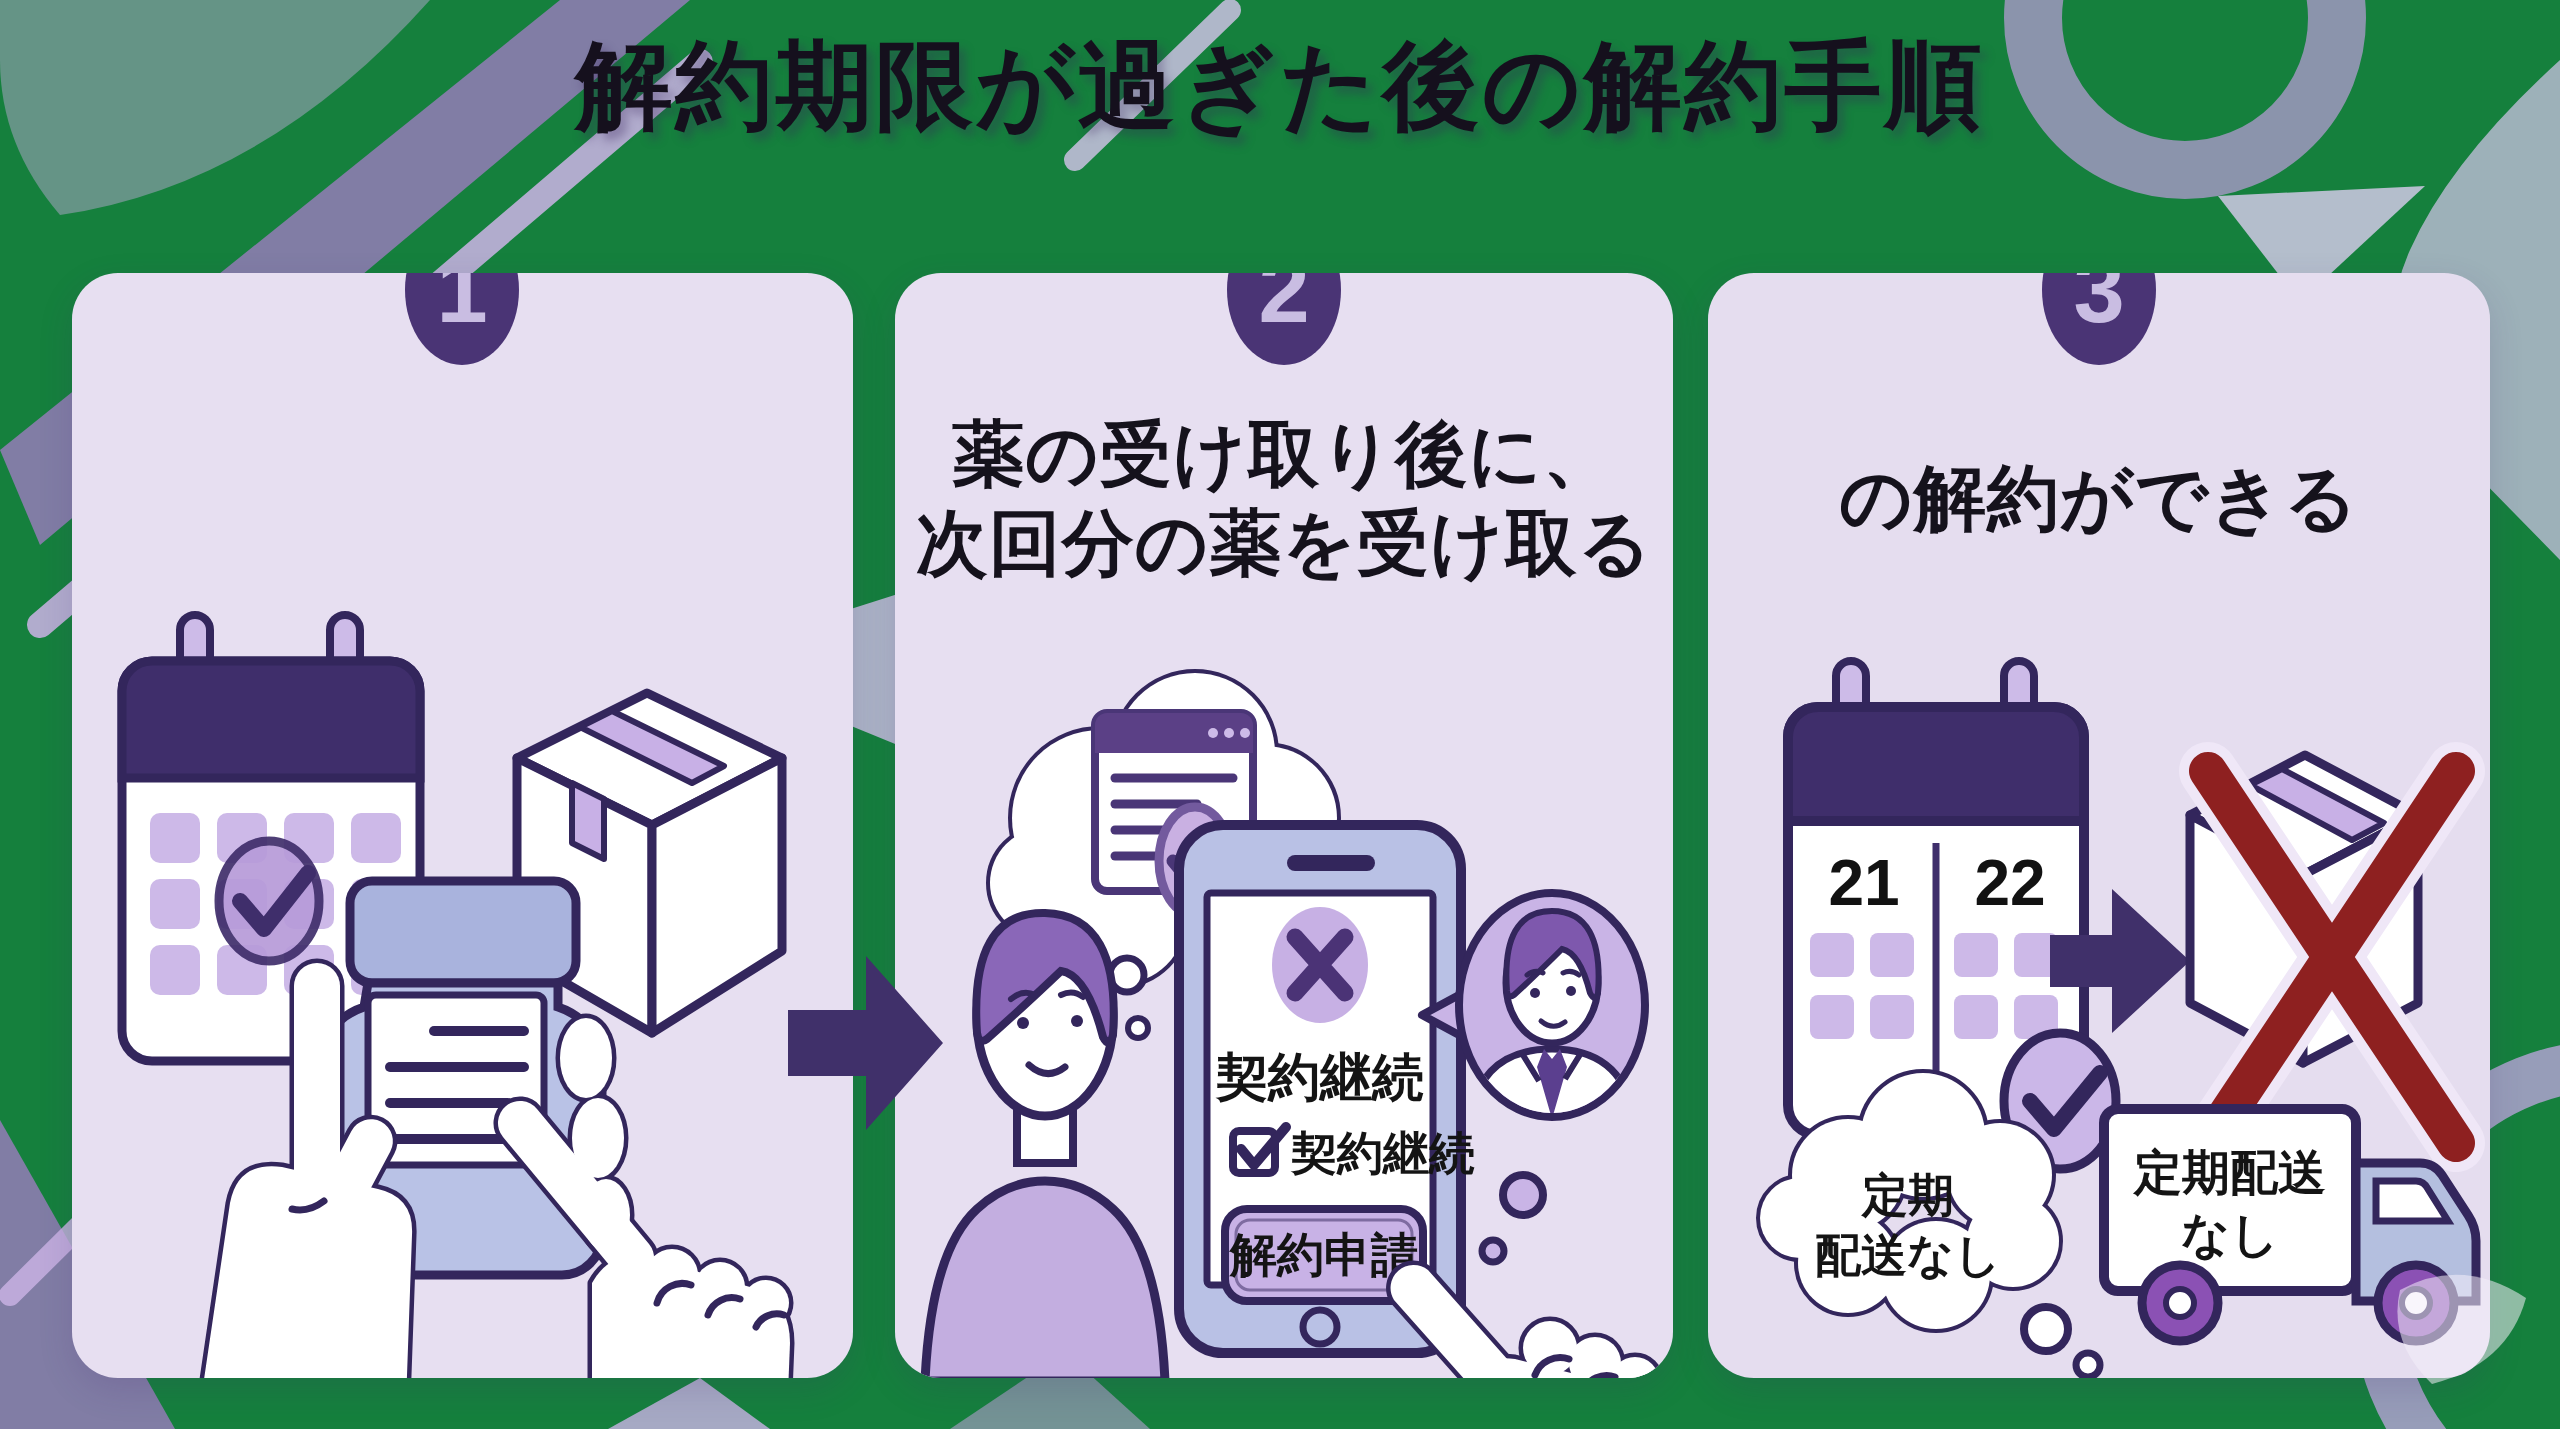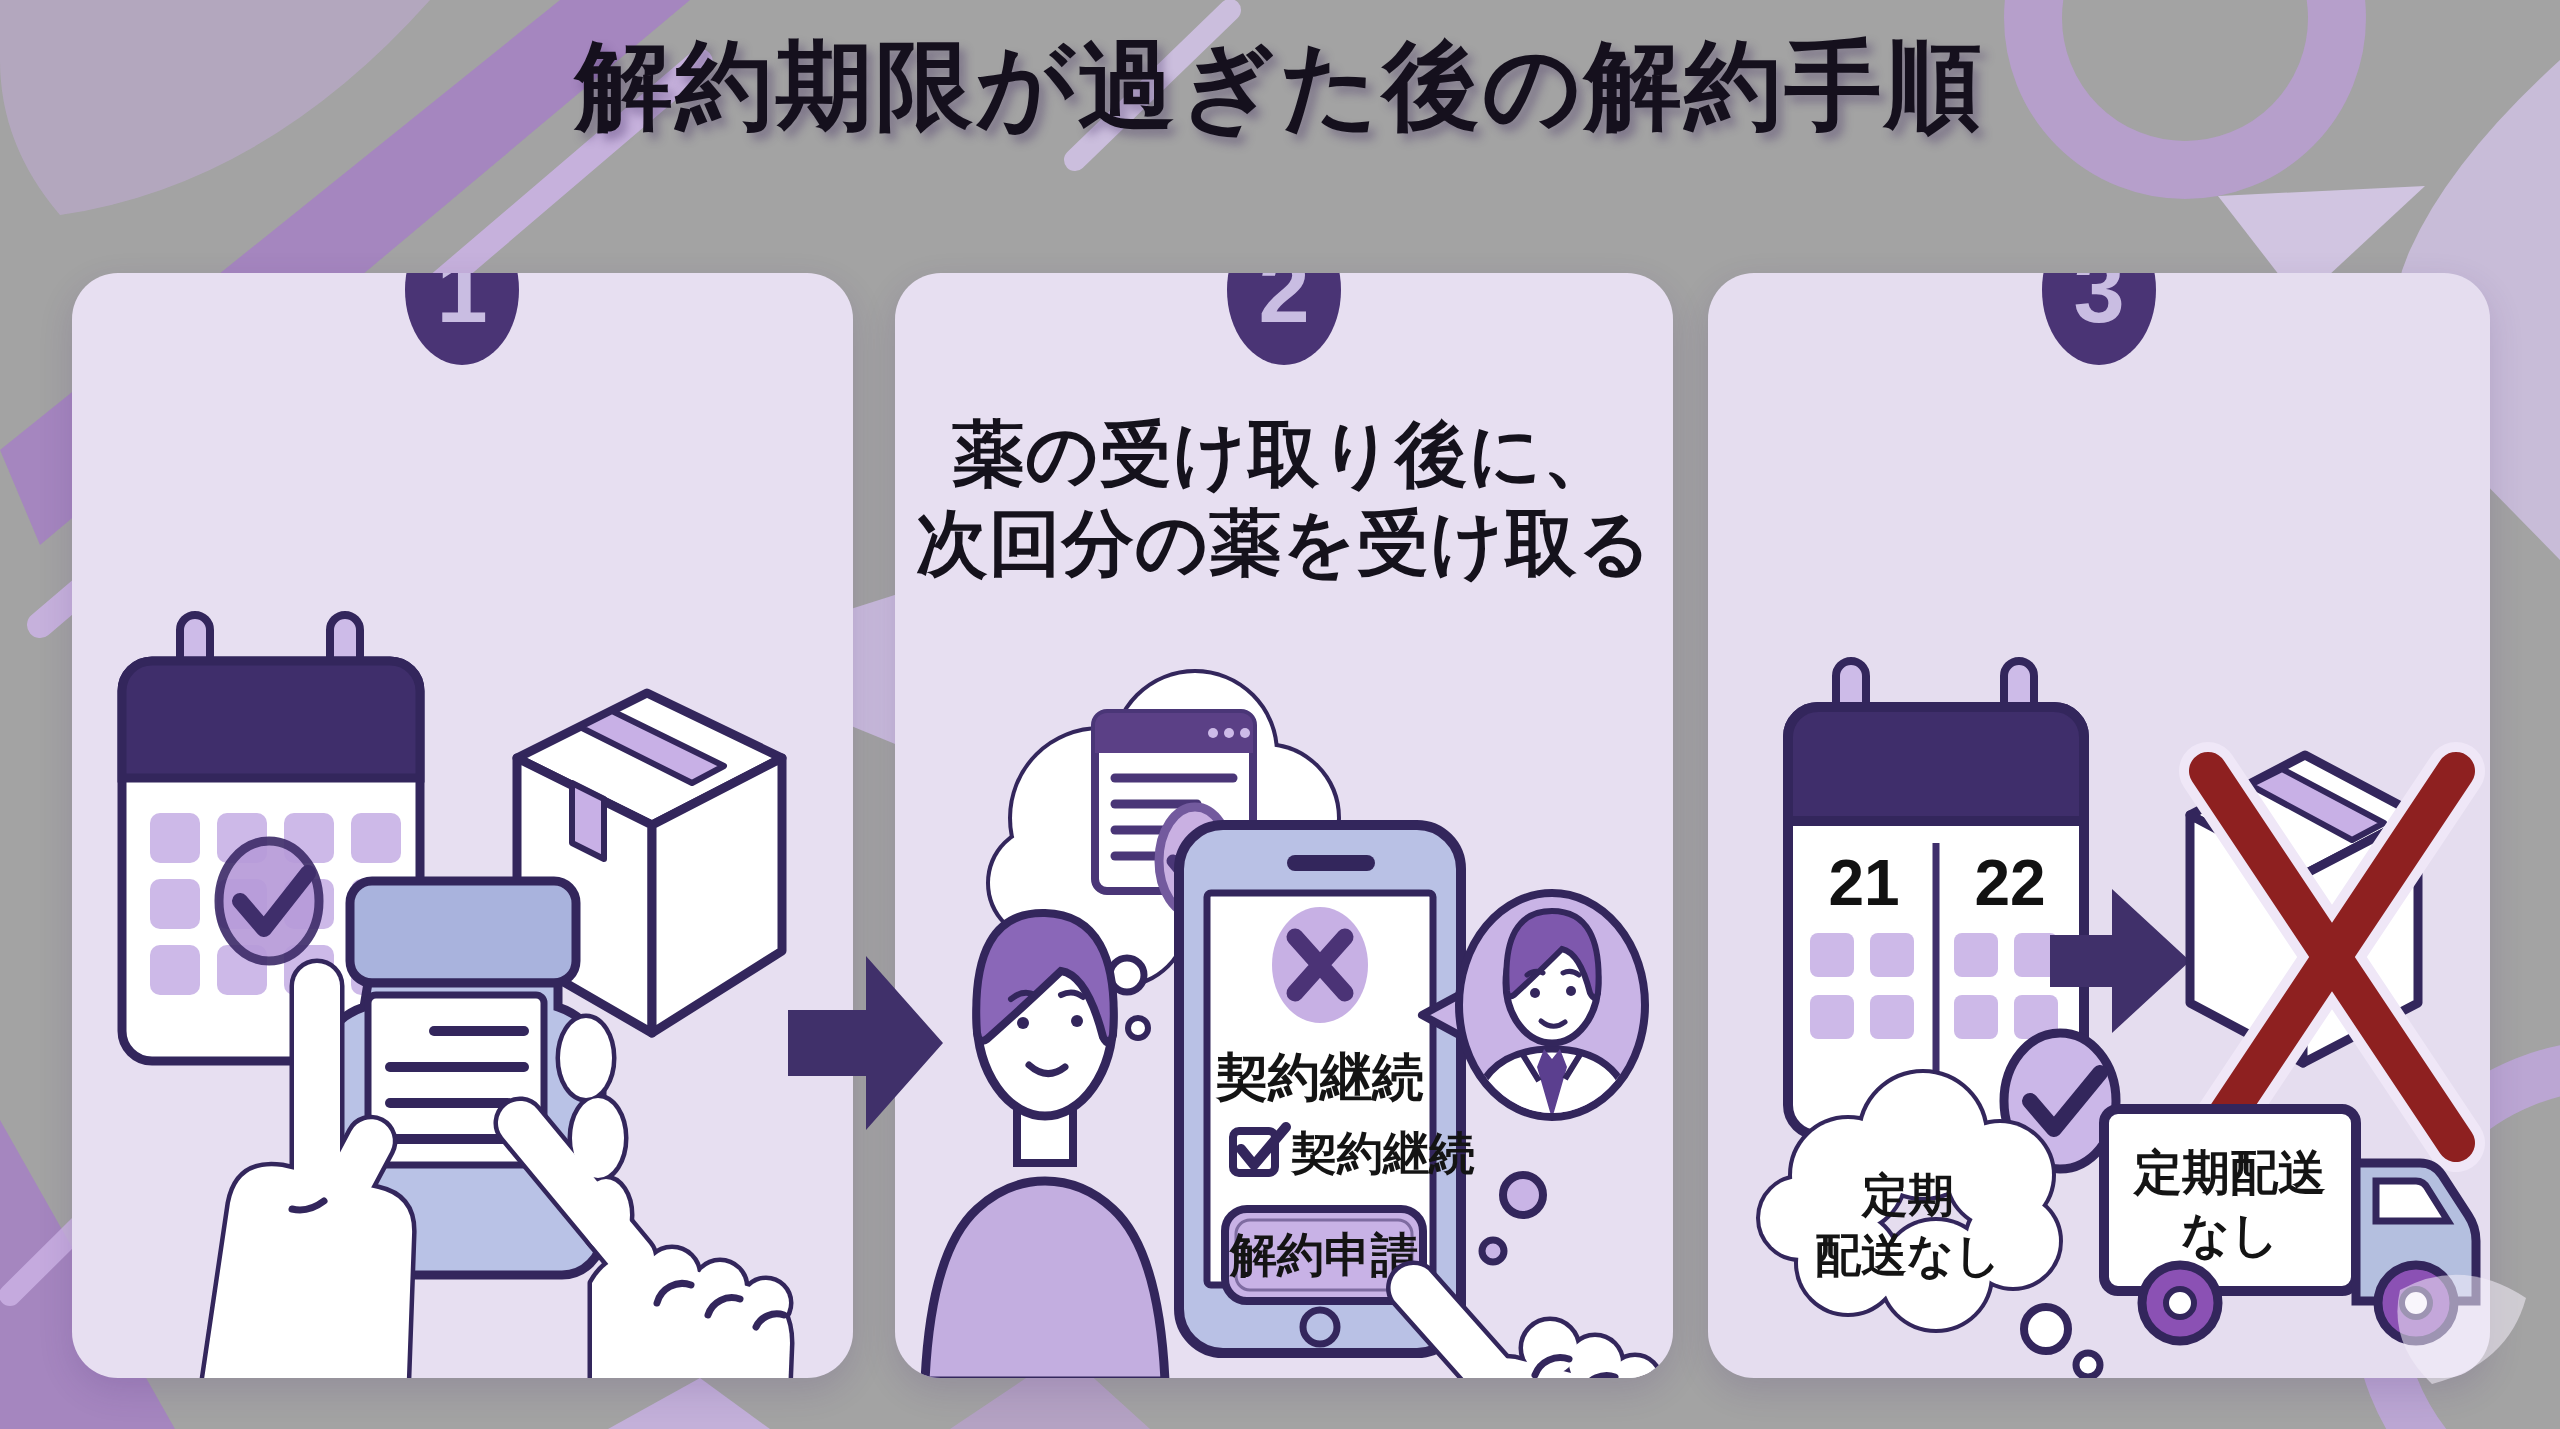--- a/index.html
+++ b/index.html
@@ -1,16 +1,16 @@
 <!DOCTYPE html>
 <html><head>
 <meta charset="utf-8">
 <style>
   html,body{margin:0;padding:0;background:#b491d3;}
-  .canvas{position:relative;width:2560px;height:1429px;overflow:hidden;background:#a3a3a3;
+  .canvas{position:relative;width:2560px;height:1429px;overflow:hidden;background:#15803d;
           font-family:"Liberation Sans",sans-serif;}
   .bg-decor,.fg-decor{position:absolute;inset:0;width:2560px;height:1429px;pointer-events:none;}
   .fg-decor{z-index:6;}
   .title{position:absolute;top:22px;left:0;width:100%;margin:0;text-align:center;
          font-size:97px;font-weight:900;color:#15101d;letter-spacing:3px;
          text-shadow:6px 7px 10px rgba(58,34,92,.35);z-index:2;}
   .panel{position:absolute;top:273px;width:781px;height:1105px;background:#e7dff1;
          border-radius:46px;z-index:2;overflow:hidden;
          box-shadow:0 12px 34px rgba(70,40,110,.16);}
   .p1{left:72px;} .p2{left:895px;width:778px;} .p3{left:1708px;width:782px;background:#e5ddef;}
@@ -259,20 +259,21 @@
           <path d="M640 772 a27 27 0 0 1 34 -16"></path>
             <path d="M688 788 a26 26 0 0 1 32 -14"></path>
         </g>
       </g>
     </svg>
     <div class="badge" style="position:absolute;top:-58px;left:332px;">2</div>
   </section>
 
   <section class="panel p3">
     <div class="heading">
+        <span>の解約ができる</span>
     </div>
     <svg class="illus" viewBox="0 0 782 775">
 
       <g>
         <rect x="128" y="58" width="30" height="100" rx="15" fill="#cdbbe8" stroke="#33265c" stroke-width="8"></rect>
         <rect x="296" y="58" width="30" height="100" rx="15" fill="#cdbbe8" stroke="#33265c" stroke-width="8"></rect>
         <rect x="80" y="104" width="296" height="428" rx="30" fill="#ffffff" stroke="#33265c" stroke-width="10"></rect>
         <path d="M80 218 v-84 a30 30 0 0 1 30 -30 h236 a30 30 0 0 1 30 30 v84 z" fill="#3f2e6b" stroke="#33265c" stroke-width="10"></path>
         <text x="156" y="302" text-anchor="middle" font-size="64" fill="#121212">21</text>
         <text x="302" y="302" text-anchor="middle" font-size="64" fill="#121212">22</text>

